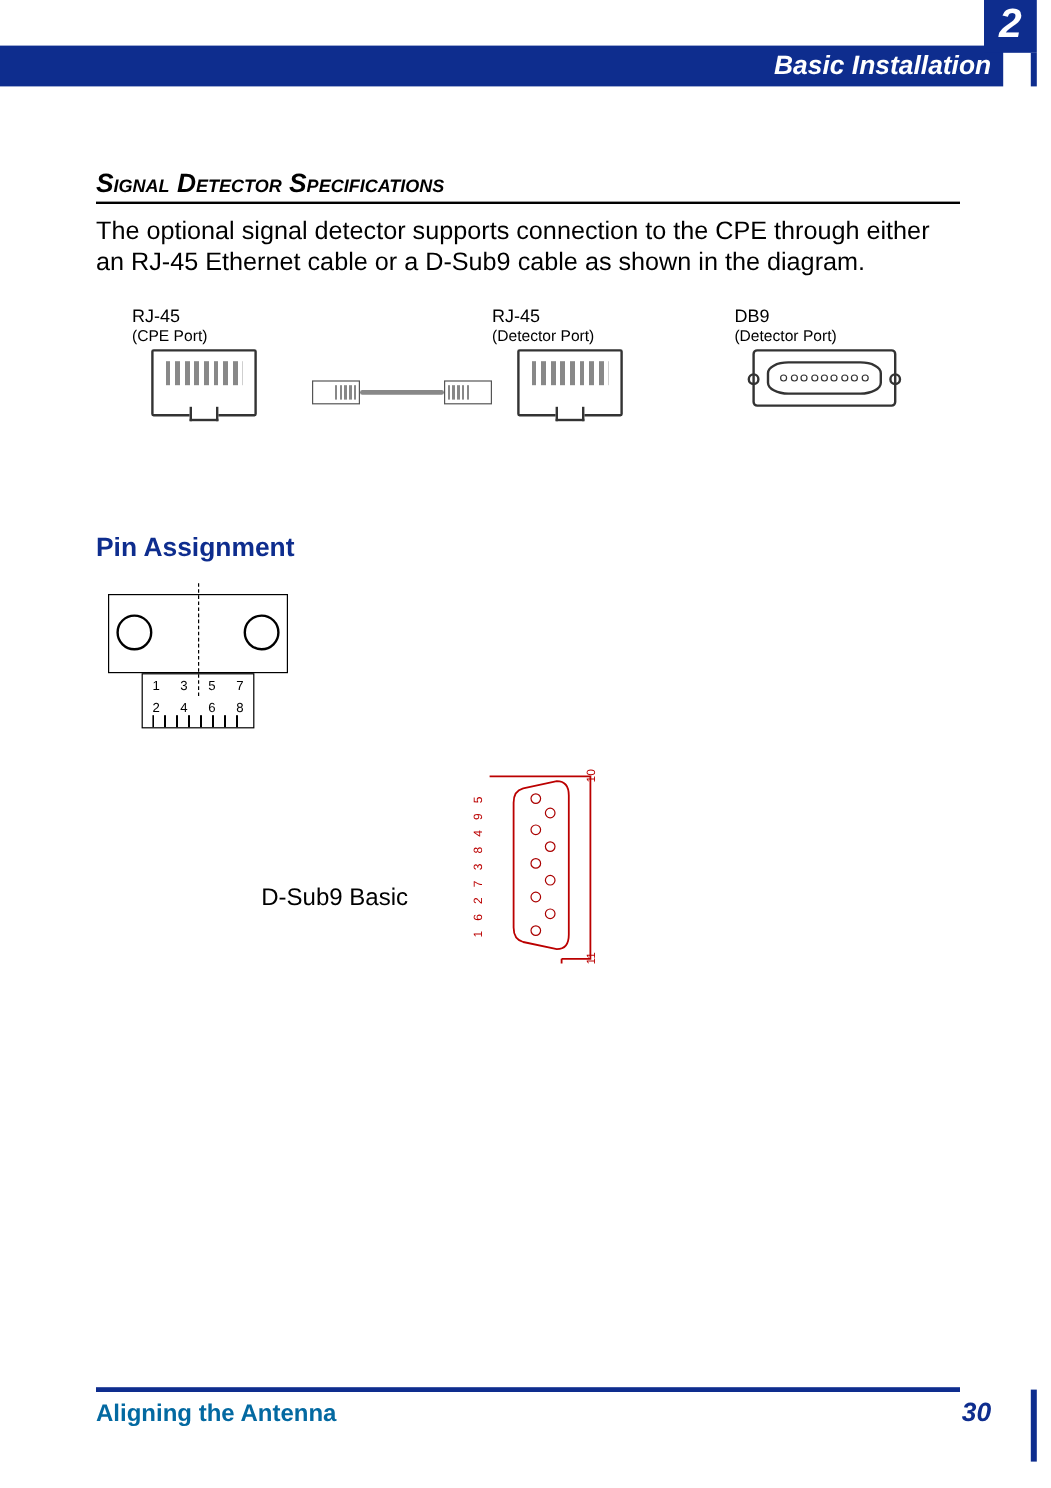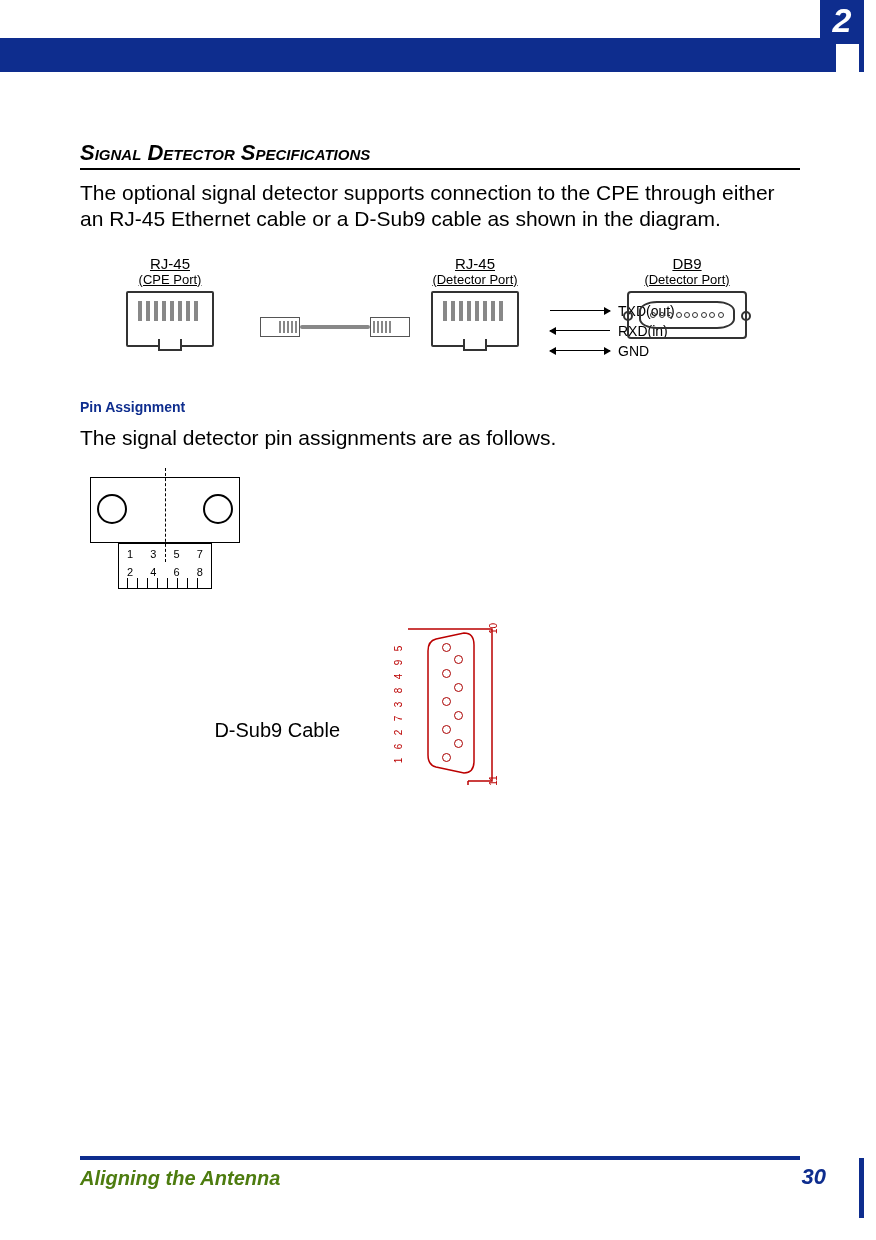--- a/index.html
+++ b/index.html
@@ -12,21 +12,21 @@
   .chapter-badge { position: absolute; right: 12px; top: 0; width: 44px; height: 44px; background: #0e2d8e; color: #fff; font-weight: bold; font-style: italic; font-size: 34px; text-align: center; line-height: 40px; }
   .side-rule-top { position: absolute; right: 12px; top: 44px; width: 5px; height: 28px; background: #0e2d8e; }
 
   
   .content { position: absolute; left: 80px; top: 140px; width: 720px; }
   .sec-title { font-weight: bold; font-style: italic; font-variant: small-caps; font-size: 22px; border-bottom: 2px solid #000; padding-bottom: 2px; display: inline-block; width: 100%; }
   .sec-p { font-size: 21px; line-height: 1.25; margin-top: 10px; }
 
   
   .diagram1 { margin-top: 22px; height: 120px; position: relative; }
-  .d1-col { position: absolute; text-align: center; font-size: 15px; text-decoration: underline; }
+  .d1-col { position: absolute; text-align: left; font-size: 15px; }
   .d1-sub { font-size: 13px; }
   .rj45 { width: 88px; height: 56px; border: 2px solid #333; border-radius: 2px; margin: 4px auto 0 auto; position: relative; background: #fff; }
   .rj45::before { content: ""; position: absolute; left: 10px; right: 10px; top: 8px; height: 20px; background: repeating-linear-gradient(90deg,#888 0 4px,#fff 4px 8px); }
   .rj45::after { content: ""; position: absolute; left: 30px; right: 30px; bottom: -6px; height: 10px; background: #fff; border: 2px solid #333; border-top: none; }
   .db9-shell { width: 120px; height: 48px; border: 2px solid #333; border-radius: 4px; margin: 4px auto 0 auto; position: relative; }
   .db9-shell .trap { position: absolute; left: 10px; right: 10px; top: 8px; bottom: 8px; border: 2px solid #333; border-radius: 18px/10px; }
   .db9-shell .pins { position: absolute; left: 20px; right: 20px; top: 14px; bottom: 14px; display: flex; flex-wrap: wrap; justify-content: space-around; align-content: space-around; }
   .db9-shell .pins span { width: 6px; height: 6px; border: 1px solid #333; border-radius: 50%; }
   .db9-screw { position: absolute; width: 10px; height: 10px; border: 2px solid #333; border-radius: 50%; }
 
@@ -42,21 +42,21 @@
   .sig-lines { position: absolute; left: 470px; top: 46px; width: 200px; }
   .sig-lines .row { display: flex; align-items: center; height: 20px; font-size: 14px; }
   .sig-lines .arrow { flex: 0 0 60px; height: 1px; background:#000; margin-right:8px; position:relative; }
   .sig-lines .arrow::before, .sig-lines .arrow::after { content:""; position:absolute; top:-3px; width:0; height:0; border-top:4px solid transparent; border-bottom:4px solid transparent; }
   .sig-lines .arrow.l::before { left:-1px; border-right:7px solid #000; }
   .sig-lines .arrow.r::after { right:-1px; border-left:7px solid #000; }
   .sig-lines .arrow.b::before { left:-1px; border-right:7px solid #000; }
   .sig-lines .arrow.b::after { right:-1px; border-left:7px solid #000; }
 
   
-  .sub-title { color: #0e2d8e; font-weight: bold; font-size: 14px; margin-top: 24px; }
+  .sub-title { color: #0e2d8e; font-weight: bold; font-size: 22px; margin-top: 68px; }
 
   
   .pinfig { margin-top: 20px; }
   .pinfig .row { display: flex; align-items: center; margin-bottom: 24px; }
   .pinfig .label { width: 290px; text-align: right; font-size: 20px; padding-right: 30px; line-height: 1.2; }
   .pinfig .draw { width: 170px; height: 150px; position: relative; }
   .pinfig .pins { font-family: "Times New Roman", serif; font-size: 13px; line-height: 1.25; font-weight: bold; padding-left: 10px; }
 
   
   .rj45pin-frame { position:absolute; left:10px; top:6px; width:150px; height:66px; border:1px solid #000; }
@@ -71,30 +71,31 @@
 
   
   .dsub { position:relative; width:150px; height:180px; }
   .dsub .outline { position:absolute; left:36px; top:0; width:88px; height:160px; }
   .dsub .outline svg { width:100%; height:100%; }
   .dsub .num { position:absolute; font-size:10px; color:#b00; transform: rotate(-90deg); }
   .dsub .pinhole { position:absolute; width:9px; height:9px; border:1px solid #a00; border-radius:50%; }
 
   
   .footer-rule { position:absolute; left:80px; bottom:80px; width:720px; height:4px; background:#0e2d8e; }
-  .footer-left { position:absolute; left:80px; bottom:50px; color:#4d7c0f; font-weight:bold; font-style:italic; font-size:20px; }
+  .footer-left { position:absolute; left:80px; bottom:50px; color:#0369a1; font-weight:bold; font-size:20px; }
   .footer-right { position:absolute; right:50px; bottom:50px; color:#0e2d8e; font-weight:bold; font-style:italic; font-size:22px; }
   .side-rule-bot { position:absolute; right:12px; bottom:22px; width:5px; height:60px; background:#0e2d8e; }
 </style>
 </head>
 <body>
 
 <div class="page">
 
   <div class="hdr-blue"></div>
+  <div class="hdr-label">Basic Installation</div>
   <div class="chapter-badge">2</div>
   <div class="side-rule-top"></div>
 
   <div class="content">
     <div class="sec-title">Signal Detector Specifications</div>
     <p class="sec-p">The optional signal detector supports connection to the CPE through either an RJ-45 Ethernet cable or a D-Sub9 cable as shown in the diagram.</p>
 
     
     <div class="diagram1">
       <div class="d1-col" style="left:30px; top:0; width:120px;">
@@ -108,34 +109,20 @@
           <div class="cord"></div>
           <div class="plugR"></div>
       </div>
 
       <div class="d1-col" style="left:330px; top:0; width:130px;">
         <div>RJ-45</div>
         <div class="d1-sub">(Detector Port)</div>
         <div class="rj45"></div>
       </div>
 
-      <div class="sig-lines">
-        <div class="row">
-            <span class="arrow r"></span>
-            <span>TXD(out)</span>
-          </div>
-        <div class="row">
-            <span class="arrow l"></span>
-            <span>RXD(in)</span>
-          </div>
-        <div class="row">
-            <span class="arrow b"></span>
-            <span>GND</span>
-          </div>
-      </div>
 
       <div class="d1-col" style="left:532px; top:0; width:150px;">
         <div>DB9</div>
         <div class="d1-sub">(Detector Port)</div>
         <div class="db9-shell">
           <div class="db9-screw" style="left:-6px; top:18px;"></div>
           <div class="db9-screw" style="right:-6px; top:18px;"></div>
           <div class="trap"></div>
           <div class="pins">
               <span></span>
@@ -146,21 +133,20 @@
               <span></span>
               <span></span>
               <span></span>
               <span></span>
             </div>
         </div>
       </div>
     </div>
 
     <div class="sub-title">Pin Assignment</div>
-    <p class="sec-p">The signal detector pin assignments are as follows.</p>
 
     
     <div class="pinfig">
 
       <div class="row">
         <div class="draw" style="height:130px;">
           <div class="rj45pin-frame">
             <div class="circL"></div>
               <div class="circR"></div>
               <div class="dash"></div>
@@ -177,21 +163,21 @@
               <span>4</span>
               <span>6</span>
               <span>8</span>
             </div>
             <div class="teeth"></div>
           </div>
         </div>
       </div>
 
       <div class="row">
-        <div class="label" style="padding-top:60px;">D-Sub9 Cable</div>
+        <div class="label" style="padding-top:60px;">D-Sub9 Basic</div>
         <div class="draw dsub">
           <div class="outline">
             <svg viewBox="0 0 88 160">
               <polyline points="2,4 86,4 86,156 62,156" fill="none" stroke="#b00" stroke-width="1.5"></polyline>
               <path d="M 30 14 L 58 8 Q 68 8 68 20 L 68 136 Q 68 148 58 148 L 30 142 Q 22 140 22 130 L 22 26 Q 22 16 30 14 Z" fill="none" stroke="#b00" stroke-width="1.5"></path>
 
               <line x1="62" y1="156" x2="62" y2="164" stroke="#b00" stroke-width="1.5"></line>
               <line x1="52" y1="164" x2="72" y2="164" stroke="#b00" stroke-width="1.5"></line>
               <line x1="55" y1="168" x2="69" y2="168" stroke="#b00" stroke-width="1.5"></line>
               <line x1="58" y1="172" x2="66" y2="172" stroke="#b00" stroke-width="1.5"></line>

